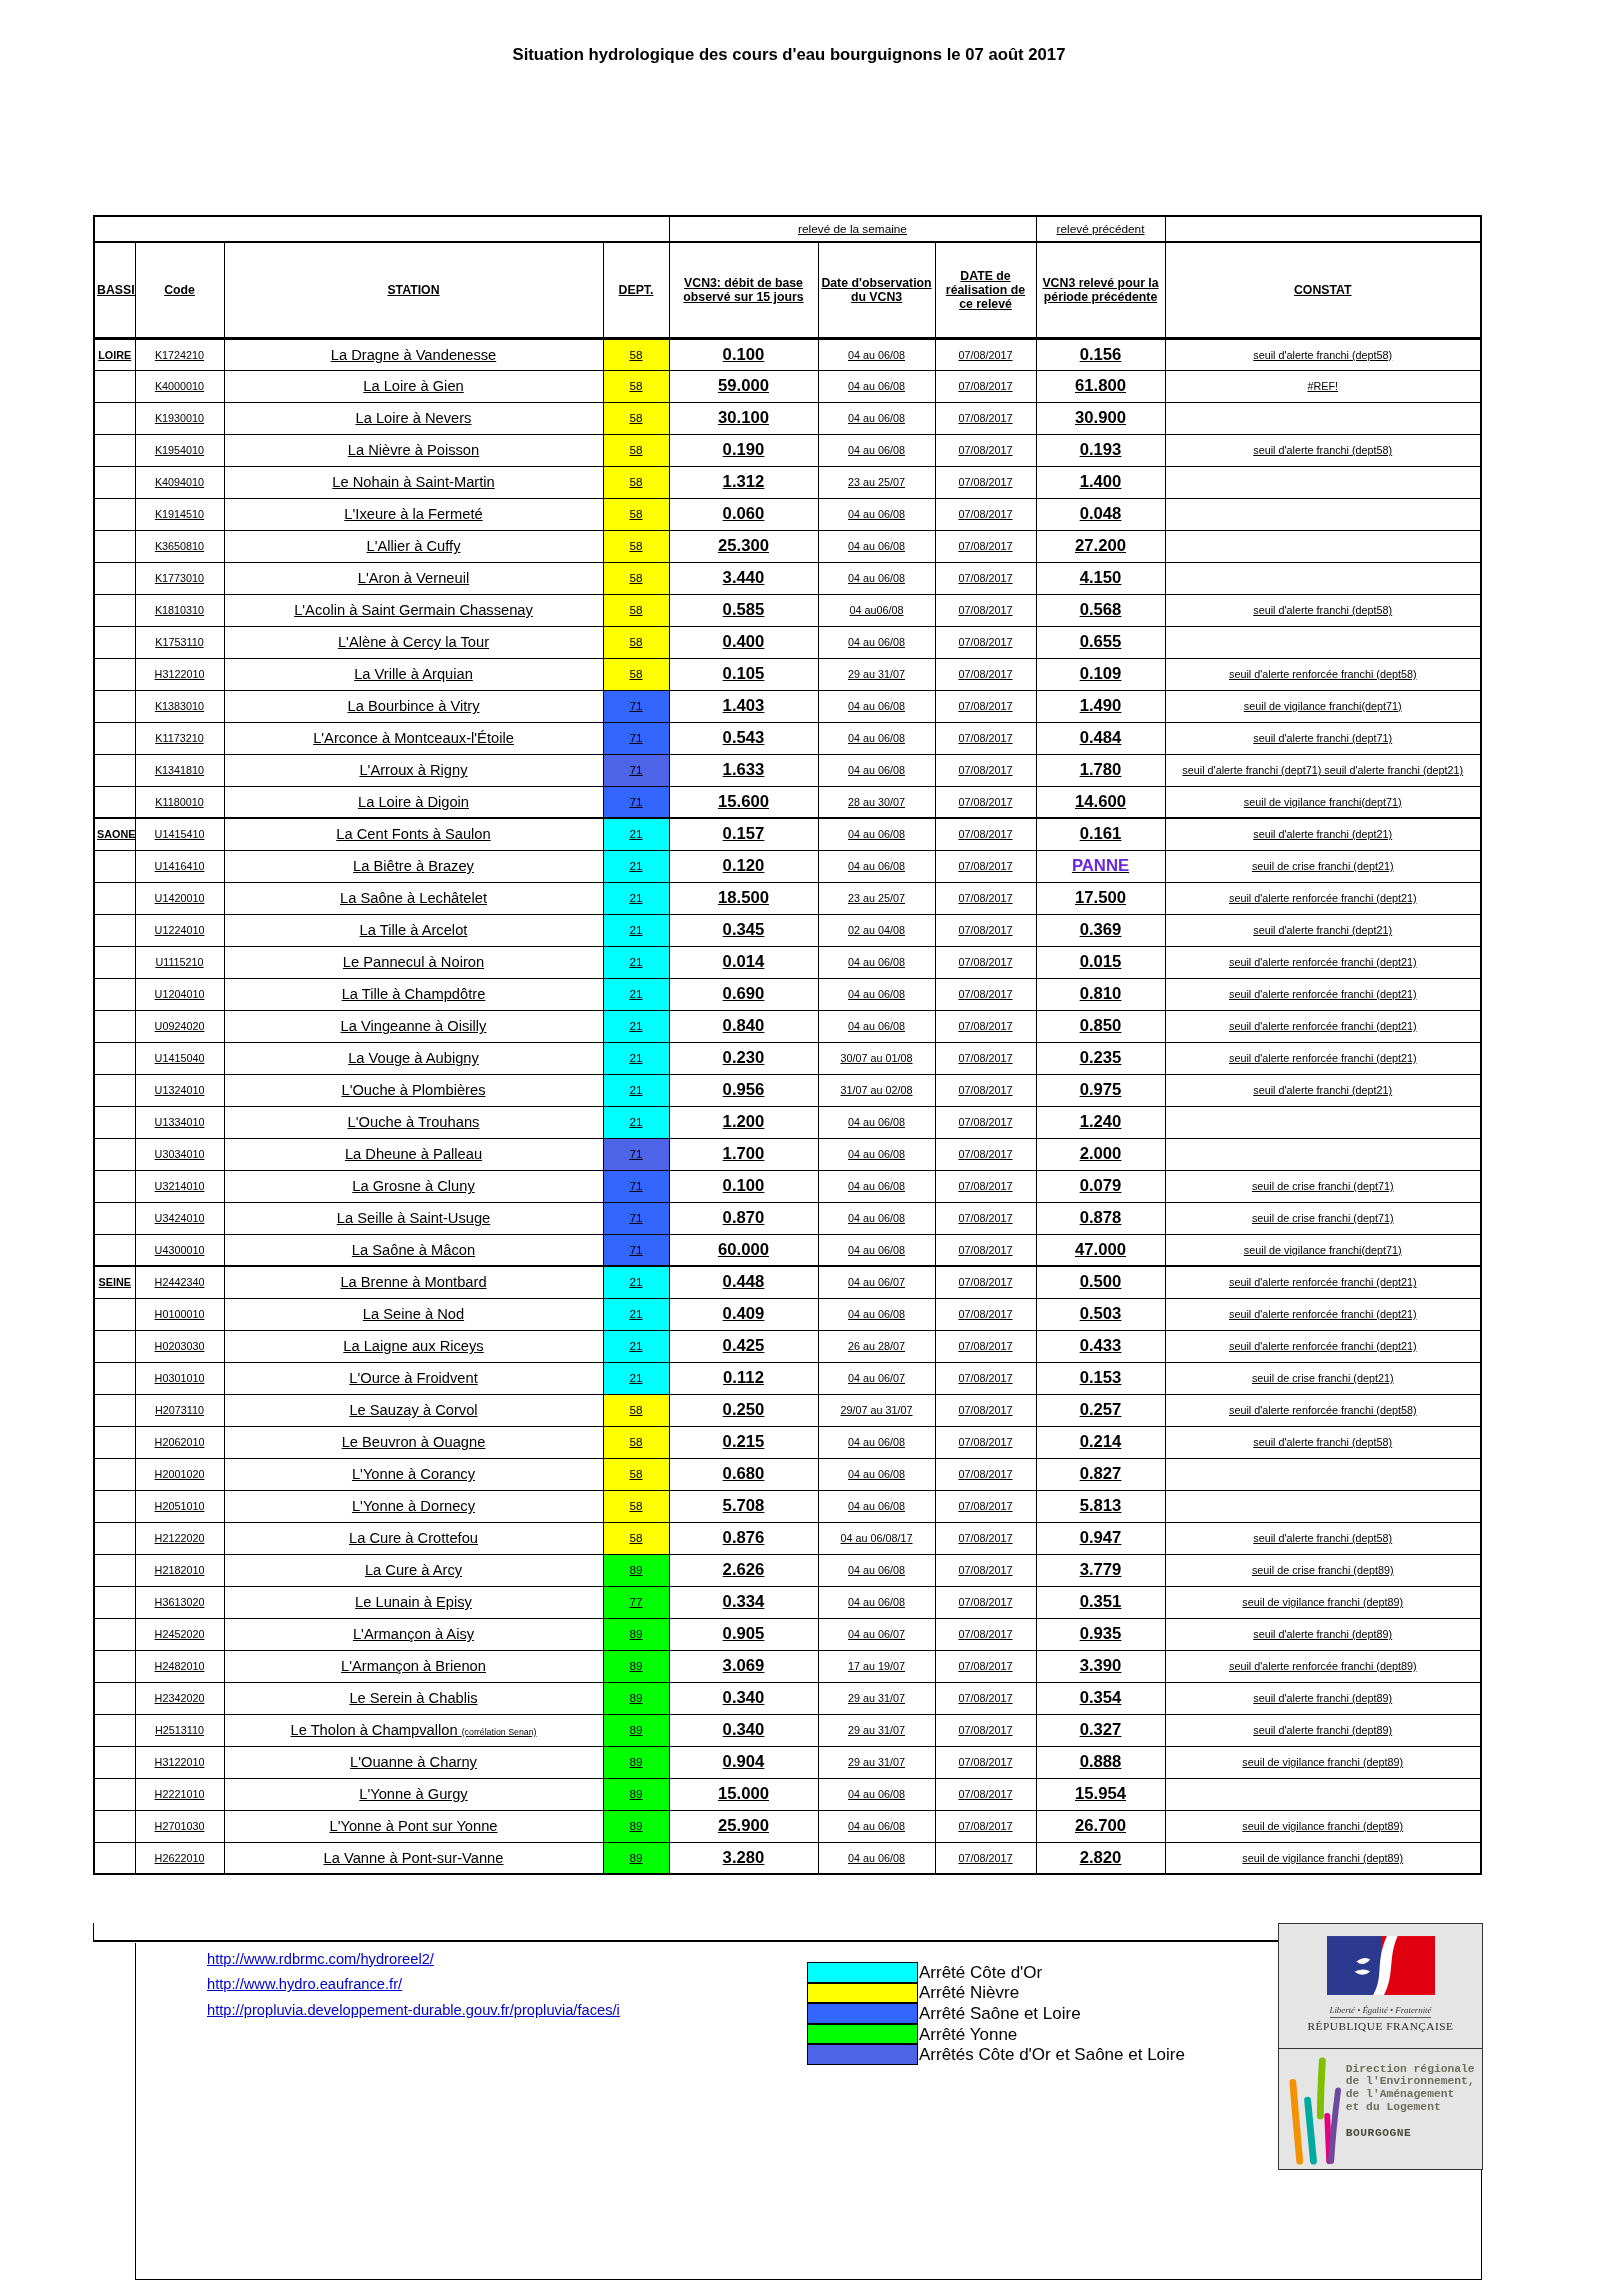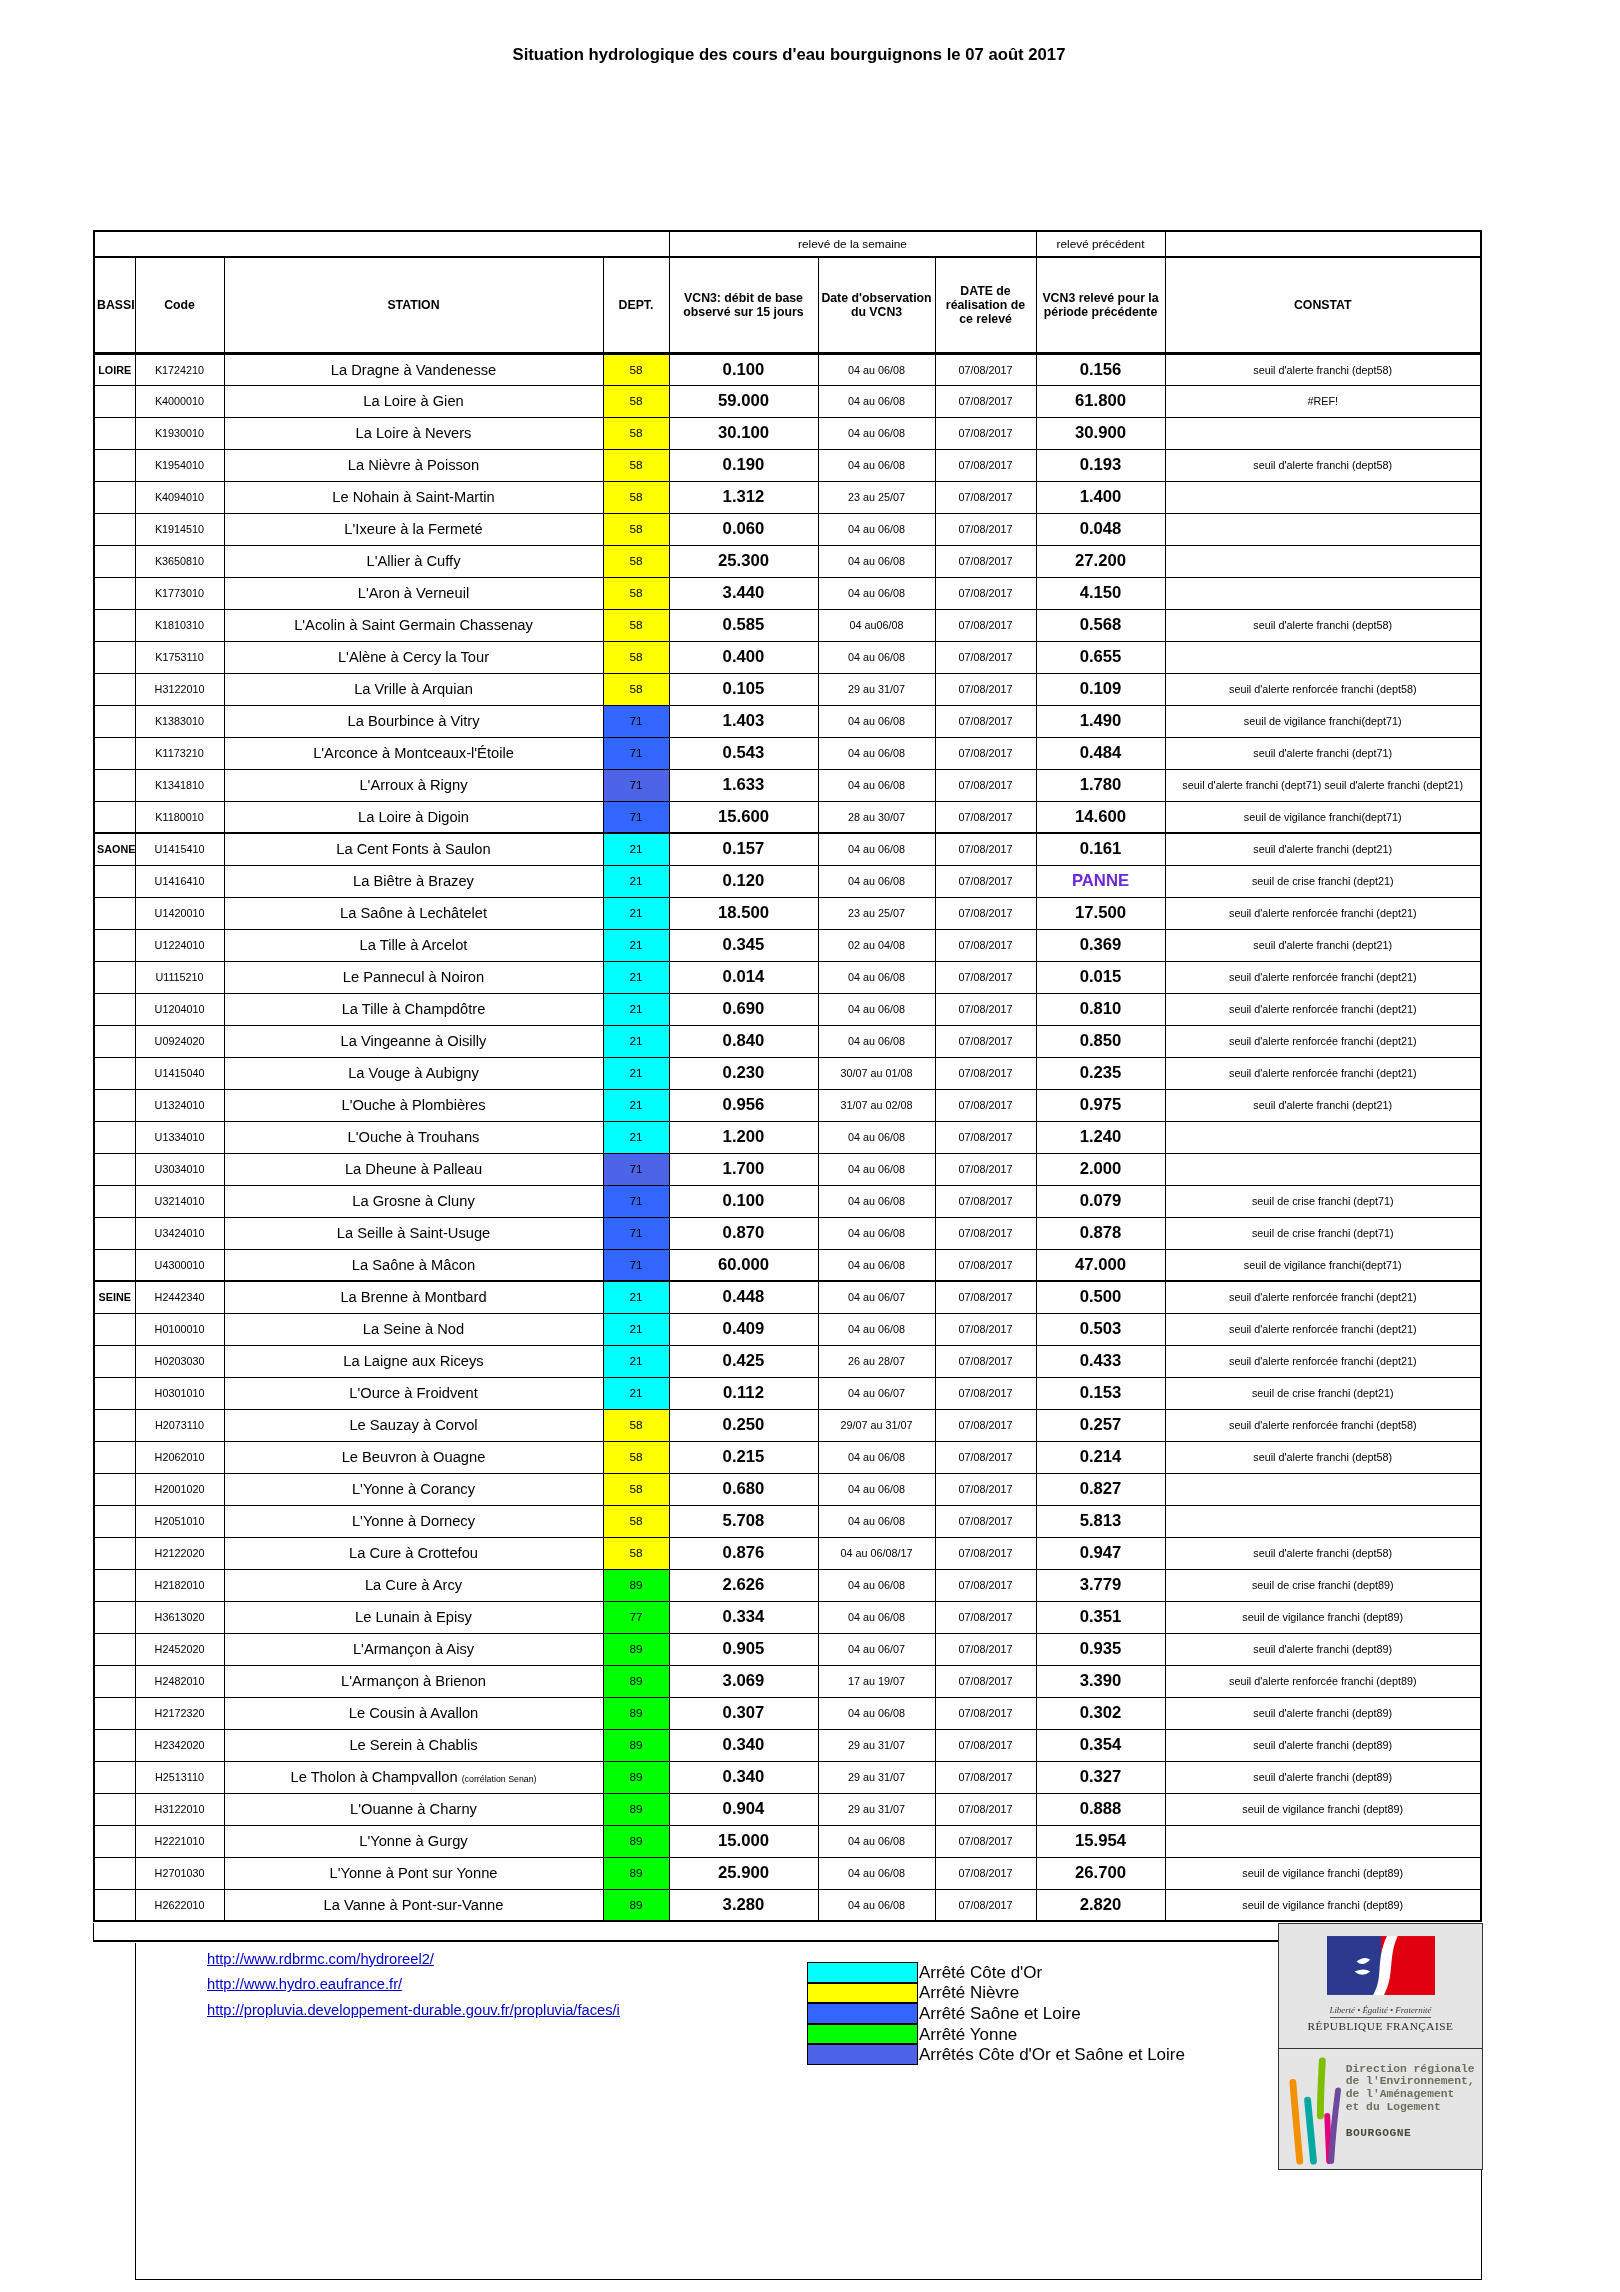--- a/index.html
+++ b/index.html
@@ -1,22 +1,22 @@
 <!DOCTYPE html>
 <html><head>
 <meta charset="utf-8">
 <style>
   html,body{margin:0;padding:0;background:#fff;}
   .page{position:relative;width:1620px;height:2293px;background:#fff;
         font-family:"Liberation Sans",sans-serif;color:#000;overflow:hidden;}
   .title{position:absolute;left:0;top:45px;width:1578px;text-align:center;
          font-size:16.7px;font-weight:bold;}
   
-  table.main{position:absolute;left:93px;top:230px;width:1387px;
-             border-collapse:collapse;table-layout:fixed;}
+  table.main{position:absolute;left:93px;top:215px;width:1387px;
+             border-collapse:collapse;table-layout:fixed;text-decoration:underline;}
   table.main{border:2.9px solid #000;}
   table.main th,table.main td{border:1px solid #000;overflow:hidden;}
   tr.striprow td{height:21.6px;border-bottom:2px solid #000;font-size:11.8px;
                  text-align:center;vertical-align:middle;}
   tr.colsrow th{height:90px;font-size:12.3px;font-weight:bold;text-align:center;
                 vertical-align:middle;border-bottom:3.9px solid #000;padding:2px;}
   tbody tr{height:32px;}
   tbody td{border-top-width:2px;border-bottom-width:2px;text-align:center;
            vertical-align:middle;padding:0 2px;}
   td.cell-bassin{font-size:10.8px;font-weight:bold;border-top-style:dotted;border-bottom-style:dotted;}
@@ -554,31 +554,20 @@
           <td class="cell-station">L'Armançon à Brienon</td>
           <td class="cell-dept" style="background: rgb(0, 255, 0);">89</td>
           <td class="cell-vcn3">3.069</td>
           <td class="cell-dateobs">17 au 19/07</td>
           <td class="cell-daterel">07/08/2017</td>
           <td class="cell-prev">3.390</td>
           <td class="cell-constat">seuil d'alerte renforcée franchi (dept89)</td>
         </tr>
         <tr>
           <td class="cell-bassin"></td>
-          <td class="cell-code">H2172320</td>
-          <td class="cell-station">Le Cousin à Avallon</td>
-          <td class="cell-dept" style="background: rgb(0, 255, 0);">89</td>
-          <td class="cell-vcn3">0.307</td>
-          <td class="cell-dateobs">04 au 06/08</td>
-          <td class="cell-daterel">07/08/2017</td>
-          <td class="cell-prev">0.302</td>
-          <td class="cell-constat">seuil d'alerte franchi (dept89)</td>
-        </tr>
-        <tr>
-          <td class="cell-bassin"></td>
           <td class="cell-code">H2342020</td>
           <td class="cell-station">Le Serein à Chablis</td>
           <td class="cell-dept" style="background: rgb(0, 255, 0);">89</td>
           <td class="cell-vcn3">0.340</td>
           <td class="cell-dateobs">29 au 31/07</td>
           <td class="cell-daterel">07/08/2017</td>
           <td class="cell-prev">0.354</td>
           <td class="cell-constat">seuil d'alerte franchi (dept89)</td>
         </tr>
         <tr>

